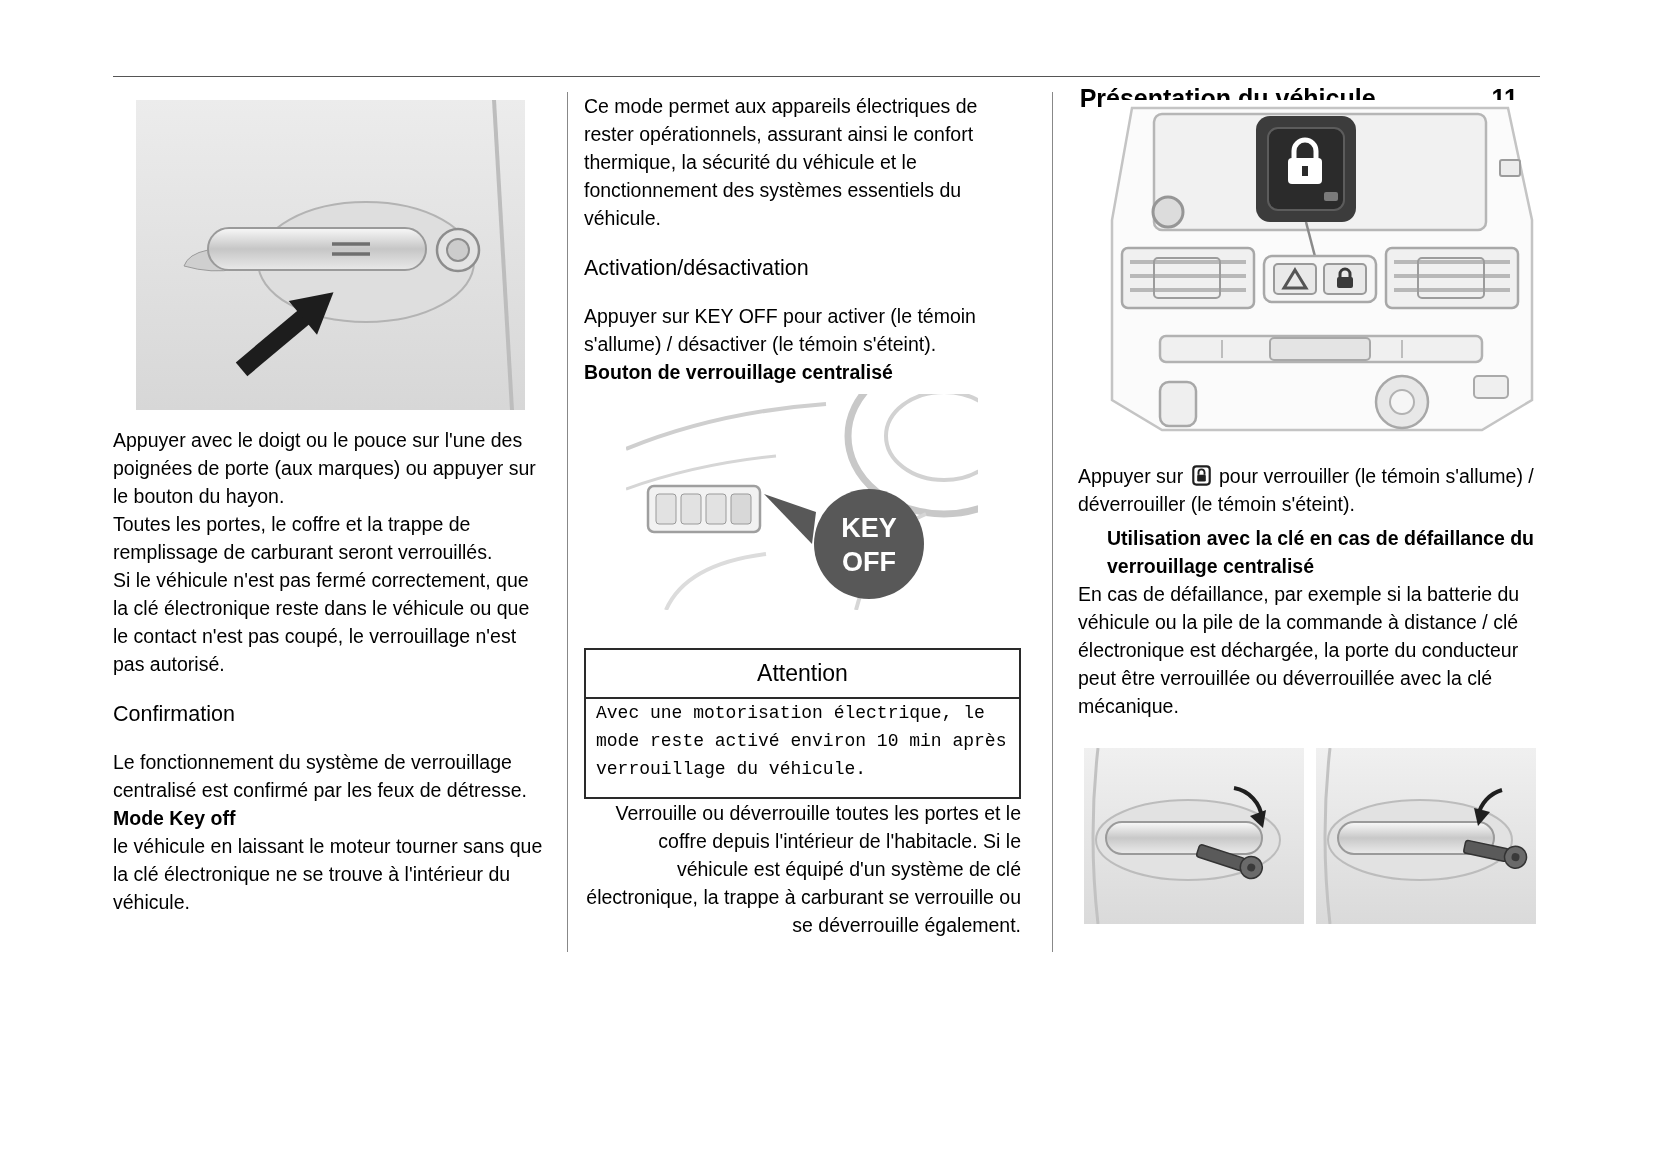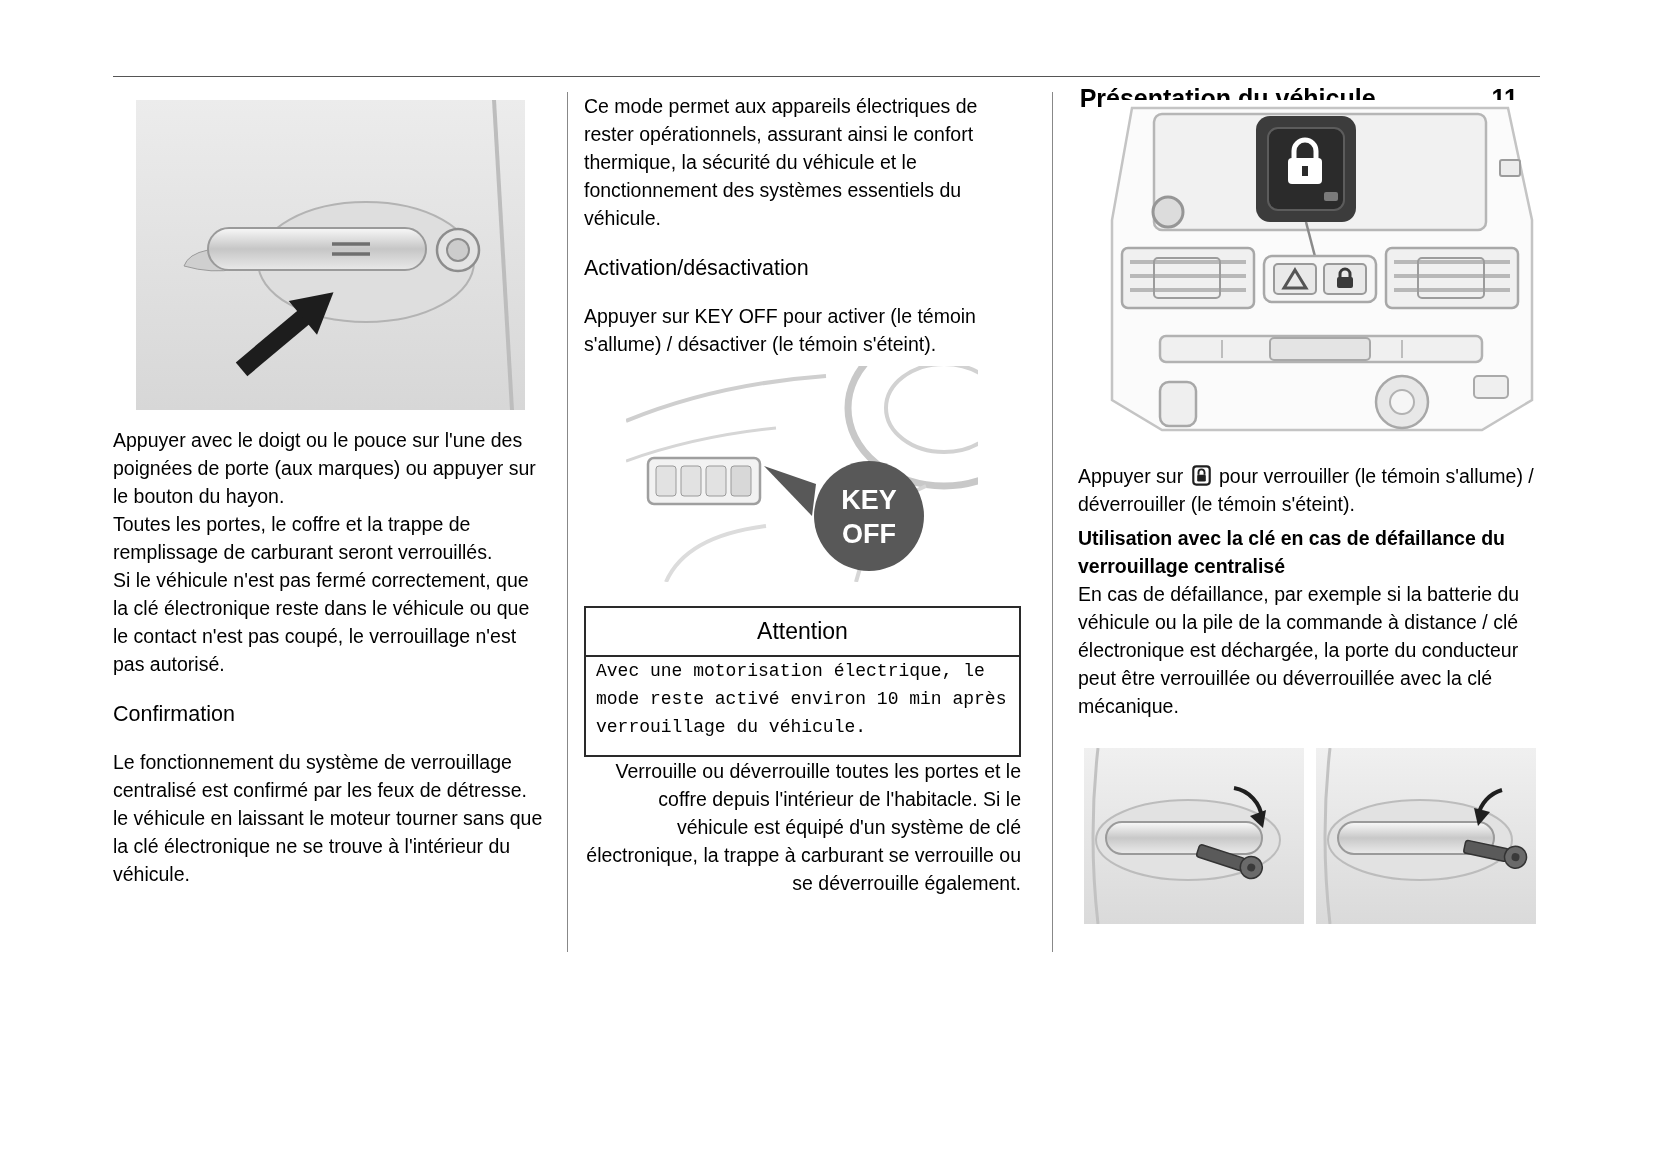--- a/index.html
+++ b/index.html
@@ -31,21 +31,21 @@
   .gap-top-sm { margin-top:14px;text-align:right; }
 
   
   .figure { display:block; }
   .fig1 { width:389px; height:310px; margin:8px 0 16px 23px; }
   .fig2 { width:352px; height:216px; margin:8px 0 6px 42px; }
   .fig3 { width:436px; height:332px; margin:8px 0 30px 24px; }
   .fig4 { width:452px; height:176px; margin:28px 0 0 6px; }
 
   
-  .attention { border:2px solid #2a2a2a; margin-top:24px; }
+  .attention { border:2px solid #2a2a2a; margin-top:38px; }
   .attention .att-title { text-align:center; font-size:23px; padding:9px 0 10px; border-bottom:2px solid #2a2a2a; }
   .attention .att-body { padding:0 10px 14px; font-size:18px; line-height:28px;font-family:Liberation Mono, monospace; }
 
   
   .inline-lock { display:inline-block; vertical-align:-3px; margin:0 3px; line-height:0; }
 </style>
 </head>
 <body>
 
 <div class="page">
@@ -88,29 +88,31 @@
       </g>
     </svg>
 
     <p>Appuyer avec le doigt ou le pouce sur l'une des poignées de porte (aux marques) ou appuyer sur le bouton du hayon.</p>
     <p>Toutes les portes, le coffre et la trappe de remplissage de carburant seront verrouillés.</p>
     <p>Si le véhicule n'est pas fermé correctement, que la clé électronique reste dans le véhicule ou que le contact n'est pas coupé, le verrouillage n'est pas autorisé.</p>
 
     <h3 class="subhead">Confirmation</h3>
     <p>Le fonctionnement du système de verrouillage centralisé est confirmé par les feux de détresse.</p>
 
+    <h4 class="boldhead gap-top">Mode Key off</h4>
     <p>le véhicule en laissant le moteur tourner sans que la clé électronique ne se trouve à l'intérieur du véhicule.</p>
   </div>
 
   <div class="col col2">
 
     <p>Ce mode permet aux appareils électriques de rester opérationnels, assurant ainsi le confort thermique, la sécurité du véhicule et le fonctionnement des systèmes essentiels du véhicule.</p>
 
     <h3 class="subhead">Activation/désactivation</h3>
     <p>Appuyer sur KEY OFF pour activer (le témoin s'allume) / désactiver (le témoin s'éteint).</p>
+    <h4 class="boldhead">Bouton de verrouillage centralisé</h4>
 
     <svg class="figure fig2" viewBox="0 0 352 216" aria-hidden="true">
       <rect width="352" height="216" fill="#ffffff"></rect>
 
       <ellipse cx="318" cy="42" rx="96" ry="78" fill="none" stroke="#c8c8c8" stroke-width="7"></ellipse>
       <ellipse cx="318" cy="42" rx="58" ry="44" fill="none" stroke="#d2d2d2" stroke-width="4"></ellipse>
       <path d="M0 55 Q 90 18 200 10" fill="none" stroke="#cfcfcf" stroke-width="4"></path>
       <path d="M0 95 Q 70 70 150 62" fill="none" stroke="#d6d6d6" stroke-width="3"></path>
       <path d="M230 216 Q 250 140 300 120" fill="none" stroke="#d6d6d6" stroke-width="4"></path>
       <path d="M40 216 Q 60 170 140 160" fill="none" stroke="#dcdcdc" stroke-width="4"></path>
@@ -197,21 +199,21 @@
     <p>
       <span>Appuyer sur</span>
       <span class="inline-lock"><svg viewBox="0 0 22 24" width="19" height="21" aria-hidden="true">
             <rect x="1.5" y="1.5" width="19" height="21" rx="3.5" fill="none" stroke="#1f1f1f" stroke-width="2.5"></rect>
             <path d="M7.5 11 v-2.6 a3.5 3.5 0 0 1 7 0 V11" fill="none" stroke="#1f1f1f" stroke-width="2.2"></path>
             <rect x="6" y="11" width="10" height="8" rx="1.5" fill="#1f1f1f"></rect>
           </svg></span>
       <span>pour verrouiller (le témoin s'allume) / déverrouiller (le témoin s'éteint).</span>
     </p>
 
-    <h4 class="boldhead" style="margin-top:6px;">Utilisation avec la clé en cas de défaillance du verrouillage centralisé</h4>
+    <h4 class="boldhead" style="margin-top:6px;margin-left:29px;">Utilisation avec la clé en cas de défaillance du verrouillage centralisé</h4>
     <p>En cas de défaillance, par exemple si la batterie du véhicule ou la pile de la commande à distance / clé électronique est déchargée, la porte du conducteur peut être verrouillée ou déverrouillée avec la clé mécanique.</p>
 
     <svg class="figure fig4" viewBox="0 0 452 176" aria-hidden="true">
       <defs>
         <linearGradient id="bg4" x1="0" y1="0" x2="0" y2="1">
           <stop offset="0" stop-color="#f0f0f0"></stop>
             <stop offset="1" stop-color="#dadada"></stop>
         </linearGradient>
         <linearGradient id="metal4" x1="0" y1="0" x2="0" y2="1">
           <stop offset="0" stop-color="#fafafa"></stop>

